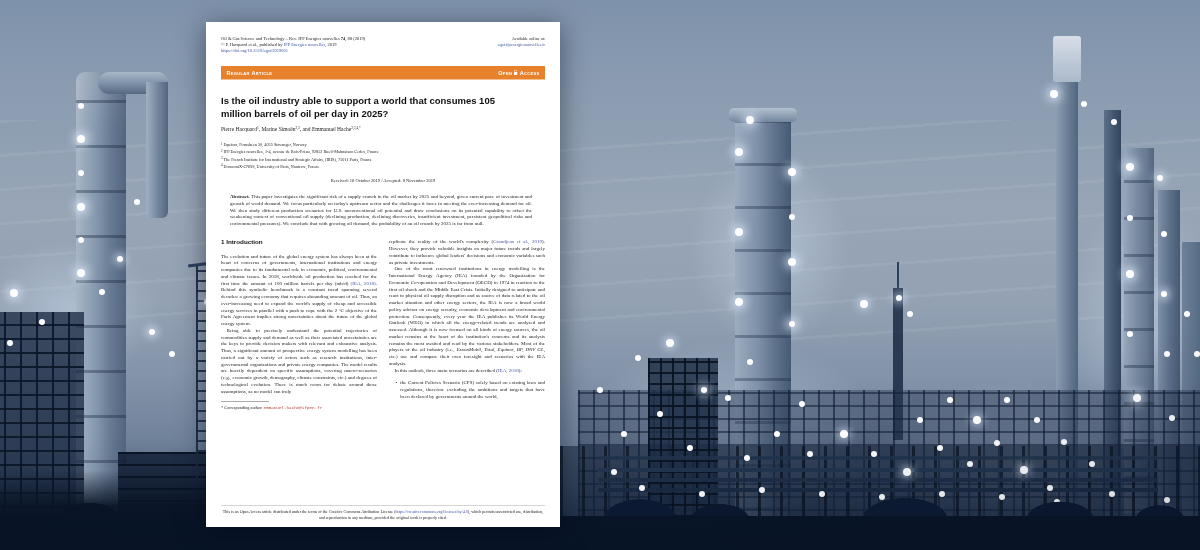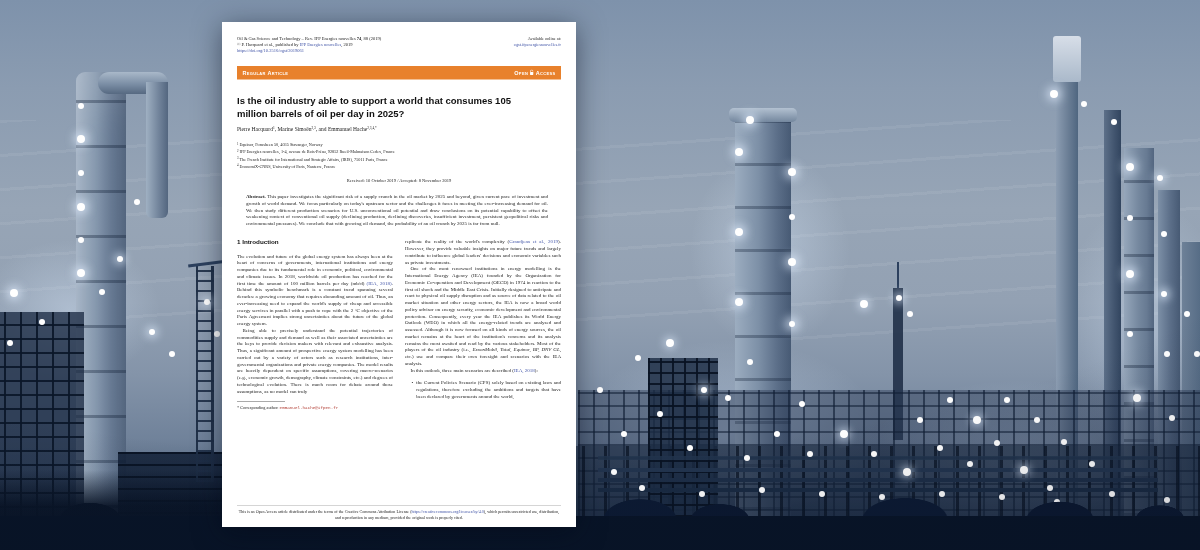--- a/index.html
+++ b/index.html
@@ -140,21 +140,21 @@
       radial-gradient(55px 30px at 1060px 100%, #0b1830 60%, transparent 62%),
       radial-gradient(40px 24px at 1160px 100%, #0b1830 60%, transparent 62%),
       radial-gradient(50px 28px at 90px 100%, #0b1830 60%, transparent 62%); }
   .fg-strip { position:absolute; left:0; right:0; bottom:0; height:34px; background:#081427; }
   .fg-left { position:absolute; left:0; bottom:0; width:232px; height:80px;
     background:linear-gradient(180deg, rgba(9,20,38,0), rgba(9,20,38,.92) 45%, #081427); }
   .vignette { position:absolute; inset:0; pointer-events:none;
     background:radial-gradient(125% 95% at 38% 28%, rgba(0,0,0,0) 58%, rgba(8,16,34,.28) 100%); }
 
   
-  .paper-wrap { position:absolute; left:222px; top:22px; width:354px; height:505px;
+  .paper-wrap { position:absolute; left:206px; top:22px; width:354px; height:505px;
     filter:drop-shadow(0 5px 14px rgba(2,8,24,.5)); }
   .paper { width:708px; height:1010px; transform:scale(.5); transform-origin:0 0;
     background:#ffffff; color:#1c1c1c; padding:26px 30px 16px 30px; position:relative; overflow:hidden;
     font-family:"Liberation Serif","DejaVu Serif",serif; }
 
   .masthead { display:flex; justify-content:space-between; font-size:9px; line-height:12.5px; color:#222; }
   .mast-right { text-align:right; font-size:8.5px; line-height:12px; }
   .lnk { color:#4054a7; text-decoration:none; cursor:pointer; }
   .mast b { font-weight:bold; }
 

